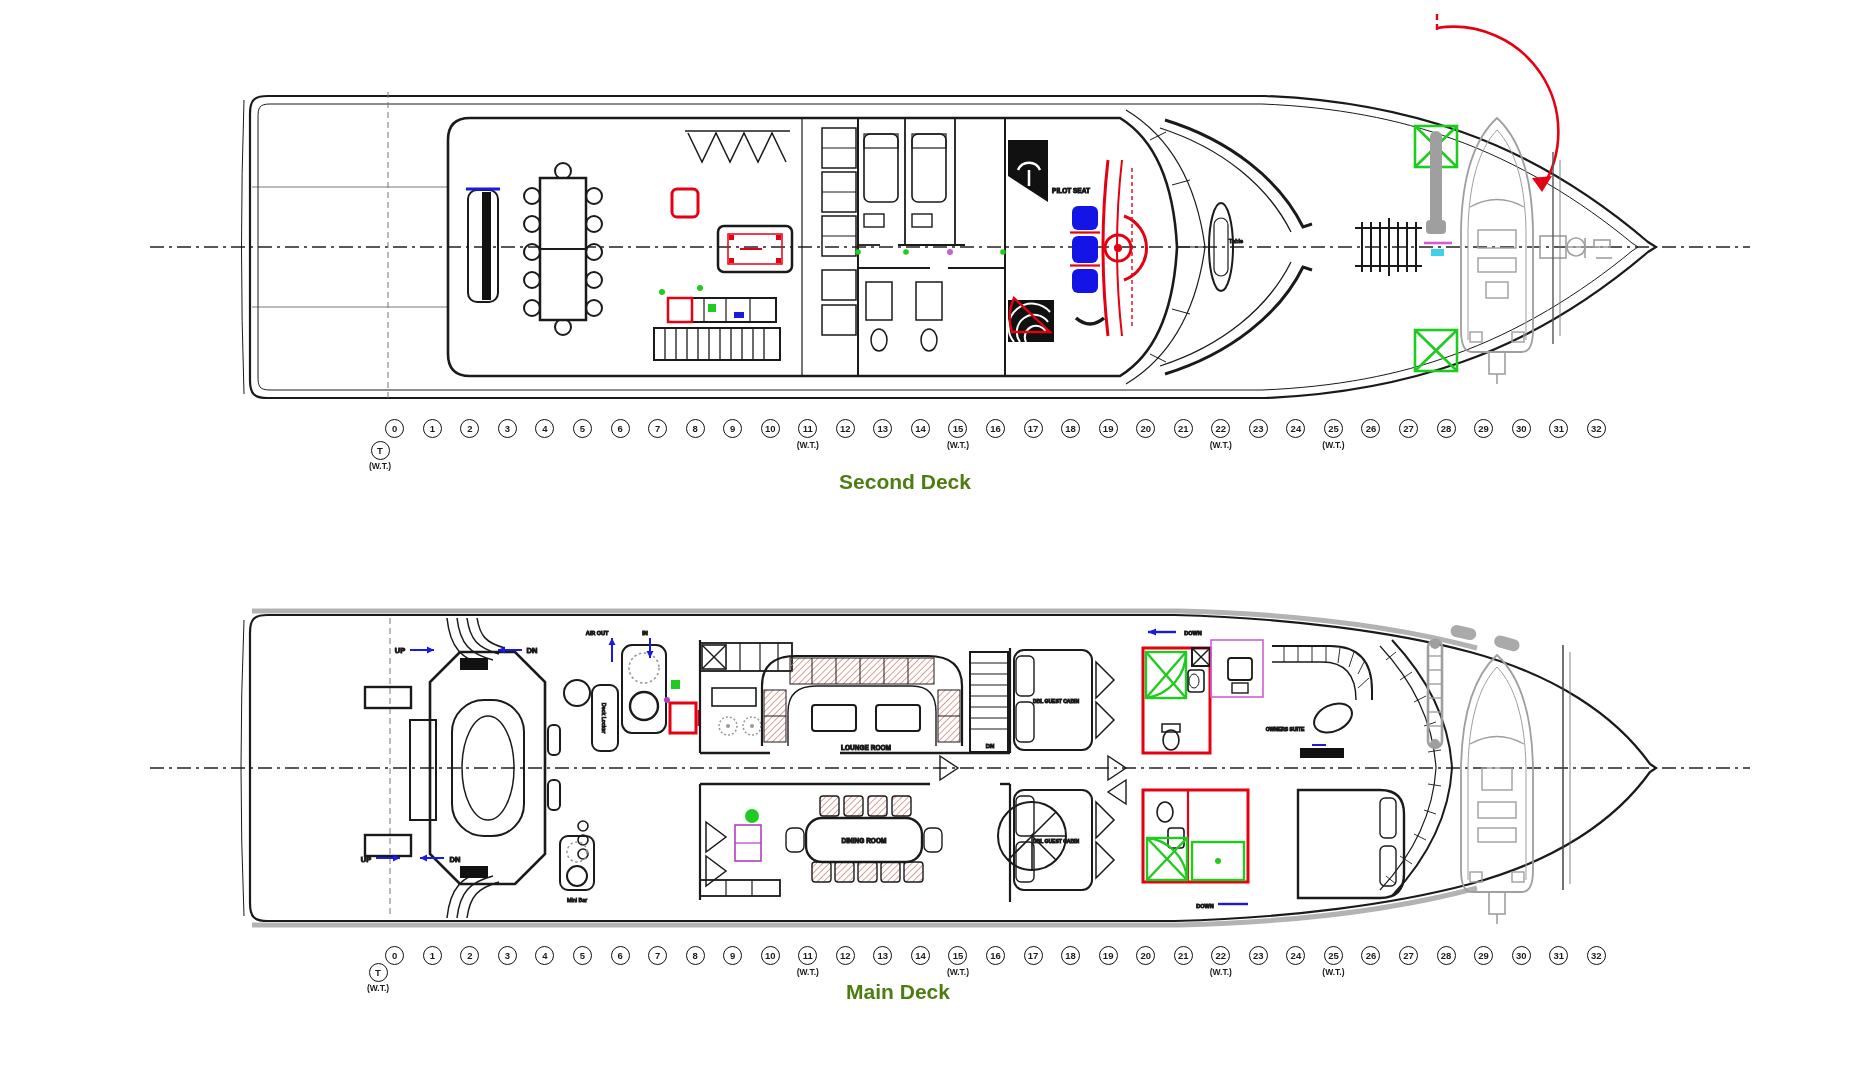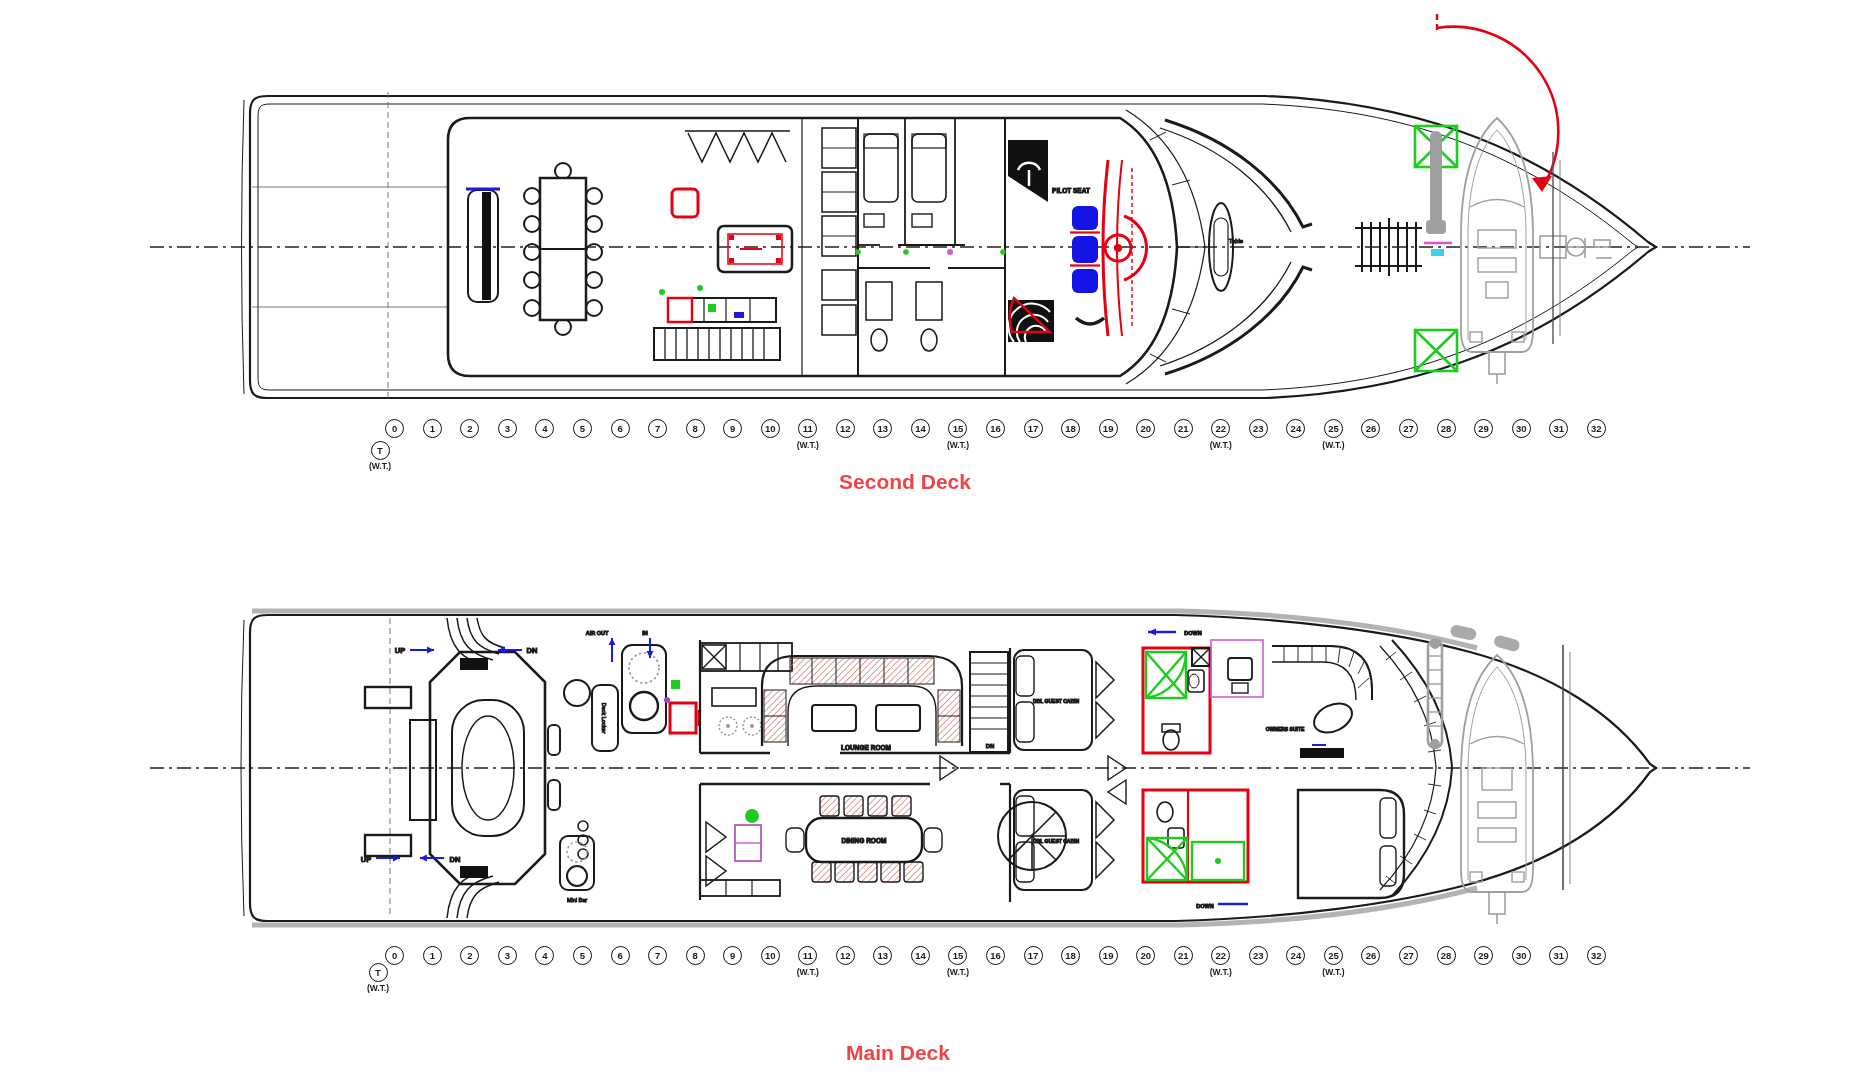--- a/index.html
+++ b/index.html
@@ -13,23 +13,23 @@
   #frame-row-main{top:946px;}
   .frame-slot{width:37.55px;display:flex;flex-direction:column;align-items:center;}
   .frame-circle{width:17px;height:17px;border:1.7px solid #111;border-radius:50%;
                 background:#fff;display:flex;align-items:center;justify-content:center;
                 font-size:9.5px;font-weight:bold;line-height:1;}
   .frame-wt{height:11px;margin-top:2px;font-size:8.5px;font-weight:bold;white-space:nowrap;}
   .t-marker{position:absolute;width:60px;display:flex;flex-direction:column;align-items:center;}
   #t-marker-second{left:350px;top:441px;}
   #t-marker-main{left:348px;top:963px;}
   .t-wt{font-size:8.5px;font-weight:bold;margin-top:1px;white-space:nowrap;}
-  .deck-title{position:absolute;width:260px;text-align:center;font-size:21px;font-weight:bold;color:#ef4444;}
+  .deck-title{position:absolute;width:260px;text-align:center;font-size:21px;font-weight:bold;color:#4d7c0f;}
   #title-second{left:775px;top:470px;}
-  #title-main{left:768px;top:1041px;}
+  #title-main{left:768px;top:980px;}
   svg text{font-family:"Liberation Sans",sans-serif;fill:#111;}
 </style>
 </head>
 <body>
 
 <div class="stage">
 
 <svg id="svg-second" class="plan-svg" width="1854" height="540" viewBox="0 0 1854 540">
 
   <line x1="150" y1="247" x2="1750" y2="247" stroke="#222" stroke-width="1.5" stroke-dasharray="14 5 3 5"></line>

